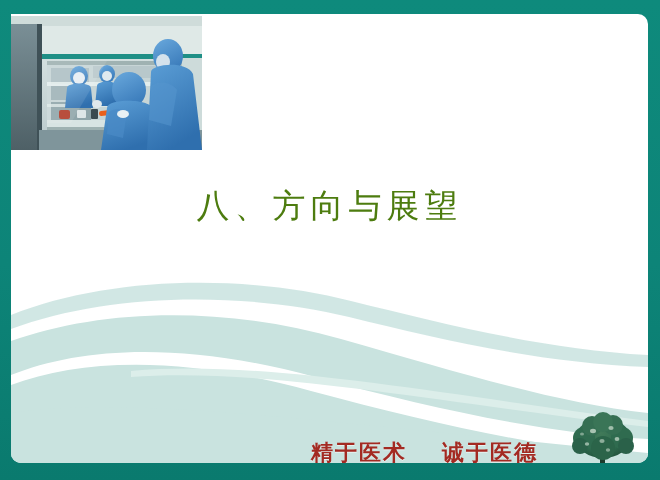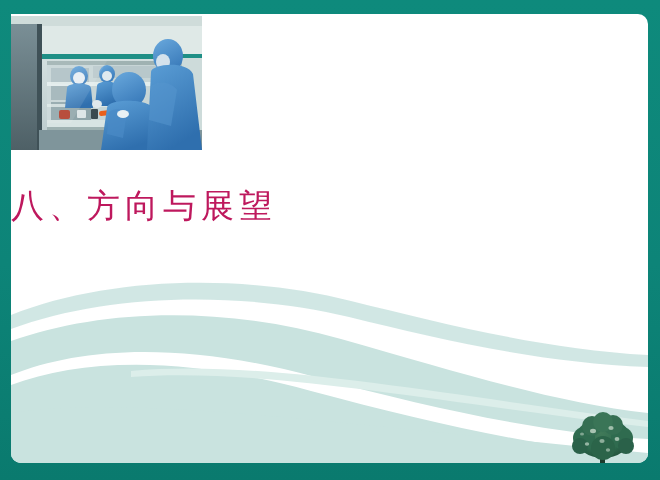--- a/index.html
+++ b/index.html
@@ -58,25 +58,25 @@
     background: #9fb6bd;
   }
   .photo svg { display: block; width: 100%; height: 100%; }
 
   
   .slide-title {
     position: absolute;
     left: 0;
     top: 172px;
     width: 637px;
-    text-align: left;
+    text-align: center;
     font-family: "Liberation Serif", "DejaVu Serif", serif;
     font-size: 33px;
     letter-spacing: 5px;
-    color: #be185d;
+    color: #4d7c0f;
     white-space: nowrap;
     line-height: 1.25;
   }
 
   
   .motto {
     position: absolute;
     left: 300px;
     top: 424px;
     width: 260px;
@@ -200,20 +200,25 @@
 
         <ellipse cx="112" cy="98" rx="6" ry="4" fill="#e8f0f4"></ellipse>
         <ellipse cx="86" cy="88" rx="5" ry="4" fill="#dfe8ec"></ellipse>
 
         <path d="M36,45 L96,45 L60,107 L36,107 Z" fill="#ffffff" opacity="0.10"></path>
       </svg>
     </div>
 
     <div class="slide-title">八、方向与展望</div>
 
+    <div class="motto">
+      <span>精于医术</span>
+      <span class="gap"></span>
+      <span>诚于医德</span>
+    </div>
 
     <div class="tree-logo">
       <svg viewBox="0 0 72 72" aria-hidden="true">
         <defs>
           <radialGradient id="canopy" cx="45%" cy="38%" r="70%">
             <stop offset="0%" stop-color="#417a59"></stop>
             <stop offset="60%" stop-color="#2f6b4f"></stop>
             <stop offset="100%" stop-color="#1f4f39"></stop>
           </radialGradient>
         </defs>

